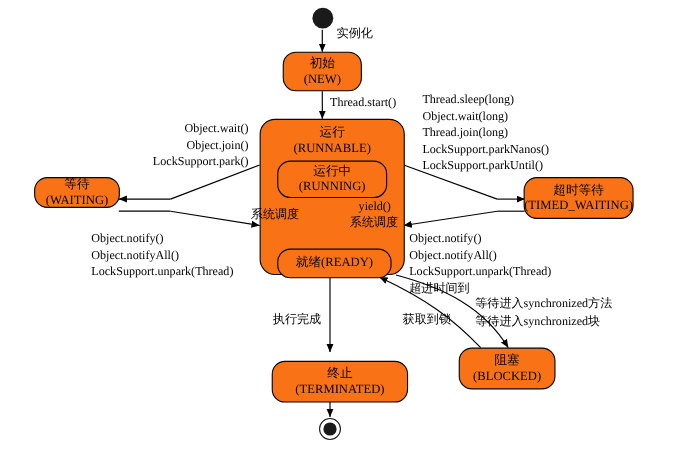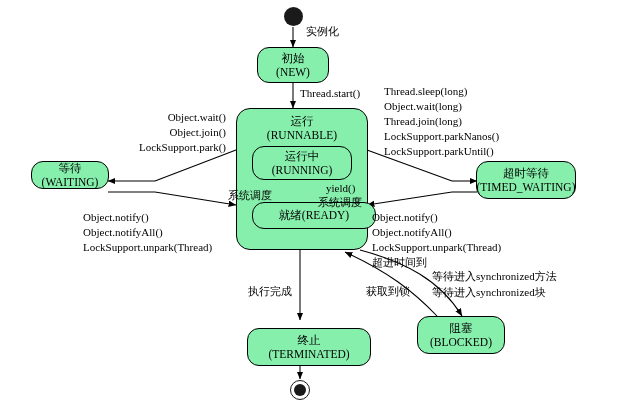--- a/index.html
+++ b/index.html
@@ -20,21 +20,21 @@
     left: 0;
     top: 0;
     width: 620px;
     height: 419px;
   }
   .node {
     position: absolute;
     box-sizing: border-box;
     border: 1px solid #000;
     border-radius: 12px;
-    background: #86efac;
+    background: #f97316;
     display: flex;
     flex-direction: column;
     align-items: center;
     justify-content: center;
     font-family: "Liberation Serif", serif;
     font-size: 11.5px;
     line-height: 1.22;
     color: #000;
     text-align: center;
     white-space: nowrap;
@@ -127,21 +127,21 @@
   <div class="node container" style="left:236px; top:108px; width:132px; height:142px;">
     <span class="ln">运行</span>
     <span class="ln">(RUNNABLE)</span>
   </div>
 
   <div class="node" style="left:252px; top:146px; width:100px; height:34px;">
     <span class="ln">运行中</span>
     <span class="ln">(RUNNING)</span>
   </div>
 
-  <div class="node" style="left:252px; top:202px; width:124px; height:27px;">
+  <div class="node" style="left:252px; top:226px; width:104px; height:27px;">
     <span class="ln">就绪(READY)</span>
   </div>
 
   <div class="node" style="left:31px; top:161px; width:78px; height:28px;">
     <span class="ln">等待</span>
     <span class="ln">(WAITING)</span>
   </div>
 
   <div class="node" style="left:476px; top:161px; width:100px; height:38px;">
     <span class="ln">超时等待</span>

